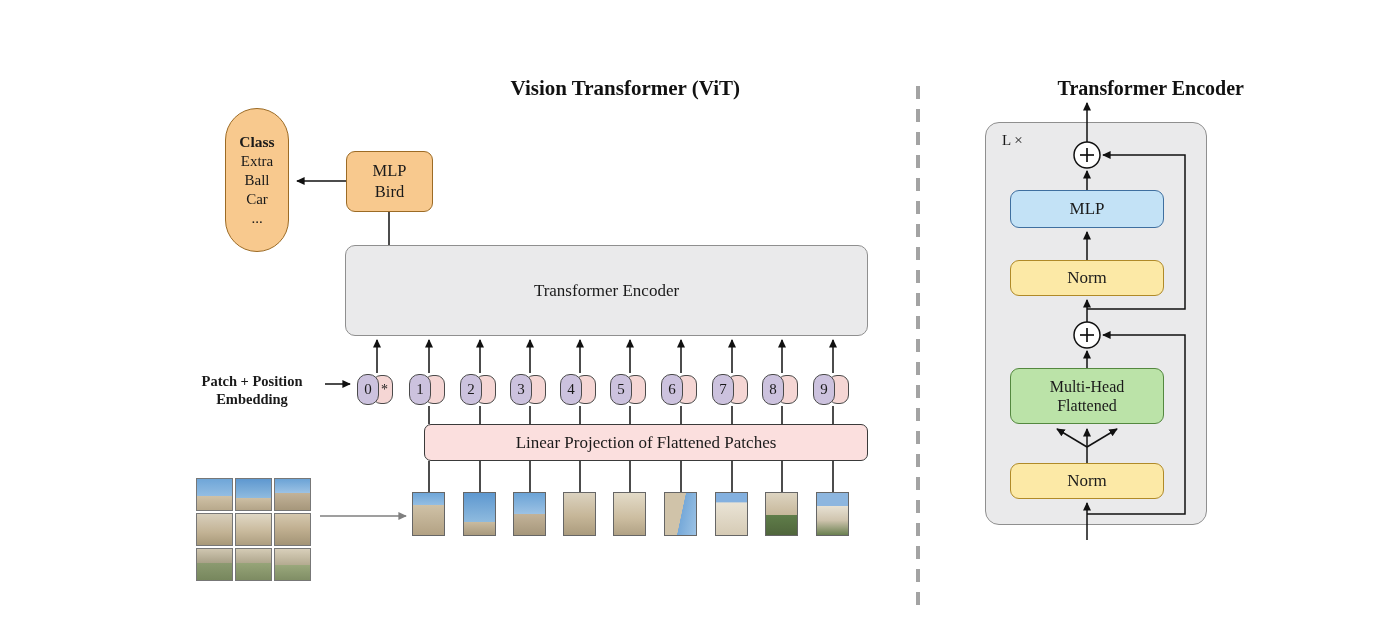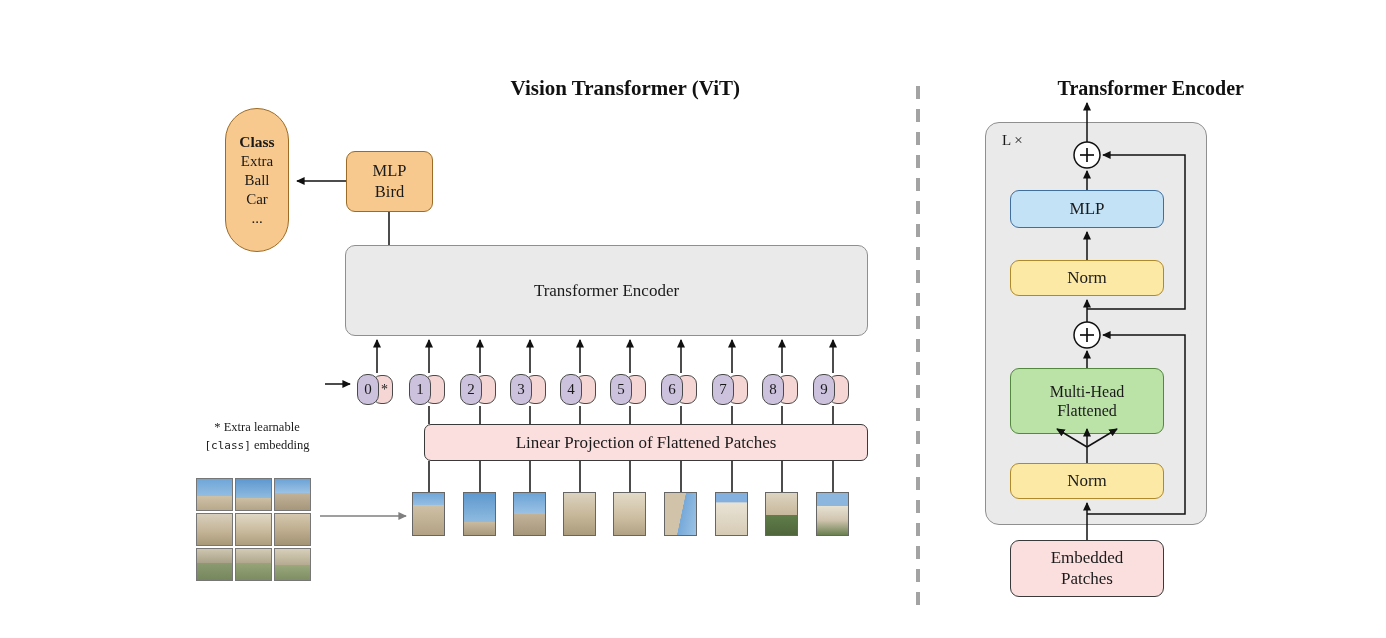--- a/index.html
+++ b/index.html
@@ -61,21 +61,21 @@
   .gc9{background:linear-gradient(180deg,#d8cfba 0%,#b5ac92 50%,#9aa87c 51%,#808e65 100%)}
 
   
   .enc-right-box { left:985px; top:122px; width:222px; height:403px; background:#EAEAEB;
                    border:1.3px solid #8f8f8f; border-radius:14px; }
   .loop-label { left:1002px; top:132px; font-size:15px; }
   .blk { position:absolute; left:1010px; width:154px; border-radius:9px; display:flex;
          flex-direction:column; align-items:center; justify-content:center; text-align:center; }
   .blk-mlp   { top:190px; height:38px; background:#C3E2F6; border:1.4px solid #3f6f9f; font-size:17px; }
   .blk-norm1 { top:260px; height:36px; background:#FCE9A6; border:1.4px solid #b08a28; font-size:17px; }
-  .blk-attn  { top:368px; height:66px; background:#BBE3A8; border:1.4px solid #54883f; font-size:16px; line-height:1.2; }
+  .blk-attn  { top:368px; height:56px; background:#BBE3A8; border:1.4px solid #54883f; font-size:16px; line-height:1.2; }
   .blk-norm2 { top:463px; height:36px; background:#FCE9A6; border:1.4px solid #b08a28; font-size:17px; }
   .blk-emb   { top:540px; height:57px; background:#FBDFDE; border:1.4px solid #3a3a3a; font-size:17px; line-height:1.2; }
 
   svg.overlay { position:absolute; left:0; top:0; pointer-events:none; }
 </style>
 </head>
 <body>
 
 <div class="canvas">
 
@@ -91,25 +91,25 @@
 
   <div class="box mlp-head">
     <div>MLP</div>
     <div>Bird</div>
   </div>
 
   <div class="box encoder-left">
     <span>Transformer Encoder</span>
   </div>
 
-
-  <div class="footnote abs">
-    <div>* Extra learnable</div>
-    <div><code>[class]</code> <span>embedding</span></div>
-  </div>
+  <div class="pp-label abs">
+    <div>Patch + Position</div>
+    <div>Embedding</div>
+  </div>
+
 
   <div class="box lin-proj">
     <span>Linear Projection of Flattened Patches</span>
   </div>
 
   <div class="token" style="left:357px">
     <span class="tok-pink">
         <span>*</span>
       </span>
     <span class="tok-purple">0</span>
@@ -201,24 +201,20 @@
   </div>
   <div class="blk blk-norm1">
     <span>Norm</span>
   </div>
   <div class="blk blk-attn">
     <span>Multi-Head</span>
     <span>Flattened</span>
   </div>
   <div class="blk blk-norm2">
     <span>Norm</span>
-  </div>
-  <div class="blk blk-emb">
-    <span>Embedded</span>
-    <span>Patches</span>
   </div>
 
   <svg class="overlay" width="1386" height="638">
     <defs>
       <marker id="ah" markerUnits="userSpaceOnUse" markerWidth="10" markerHeight="10" refX="7.6" refY="4" orient="auto">
         <path d="M0,0 L8.5,4 L0,8 Z" fill="#111"></path>
       </marker>
       <marker id="ahg" markerUnits="userSpaceOnUse" markerWidth="10" markerHeight="10" refX="7.6" refY="4" orient="auto">
         <path d="M0,0 L8.5,4 L0,8 Z" fill="#7f7f7f"></path>
       </marker>

